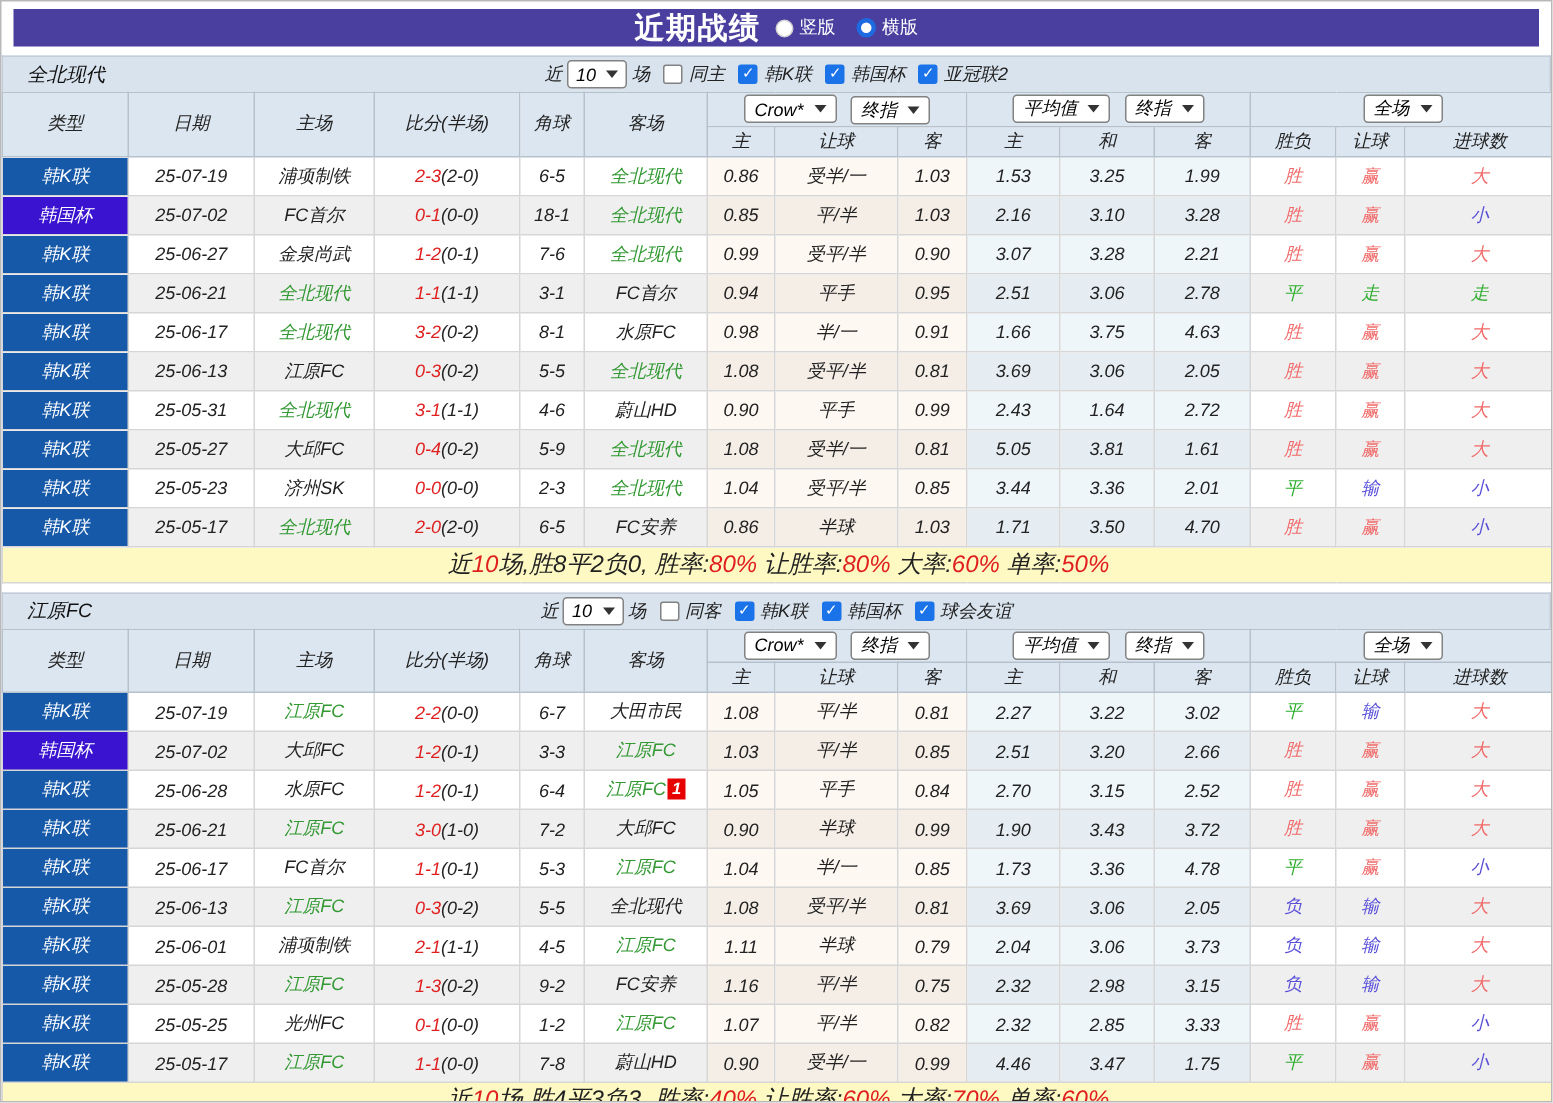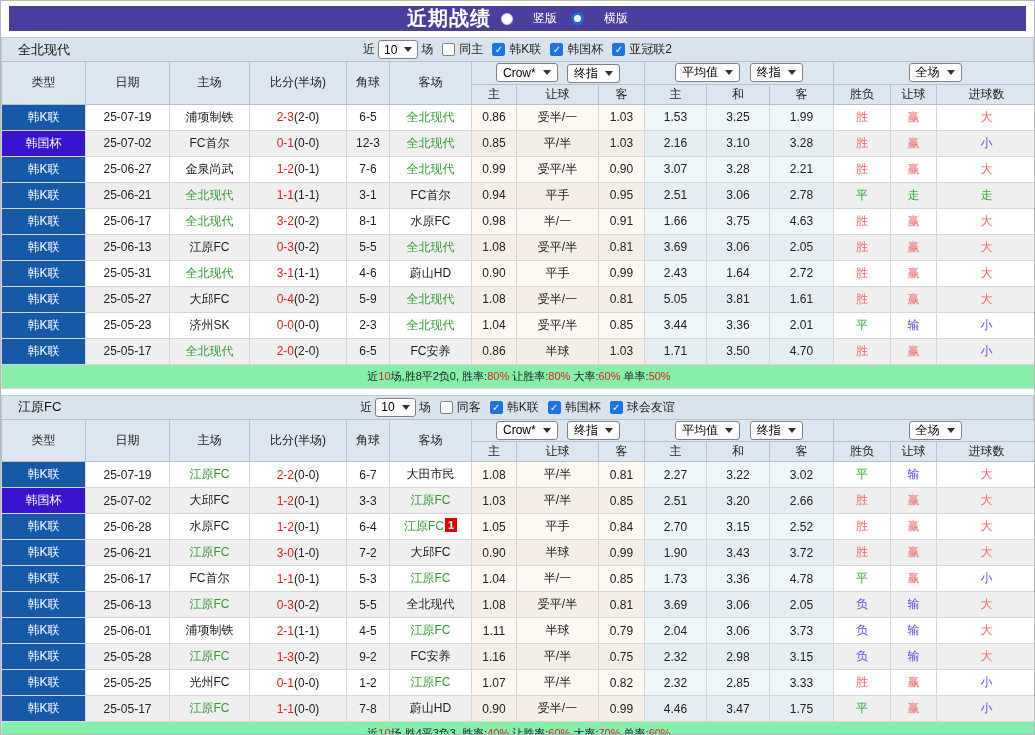--- a/index.html
+++ b/index.html
@@ -11,25 +11,25 @@
     border:1px solid #b9b9b9;
   }
   
   .titlebar {
     background:#4a3f9f; color:#fff; height:25px;
     margin:5px 8px 6px 8px;
     display:flex; align-items:center; justify-content:center; gap:10px;
   }
   .titlebar .title { font-weight:bold; font-size:20px; letter-spacing:1px; }
   .radio-group { display:flex; align-items:center; gap:14px; }
-  .radio-opt { display:flex; align-items:center; gap:20px; font-size:12px; }
+  .radio-opt { display:flex; align-items:center; gap:4px; font-size:12px; }
   .radio { width:12px; height:12px; border-radius:50%; background:#fff; display:inline-block; border:1px solid #cfcfcf; }
   .radio.checked { width:13px; height:13px; background:#fff; border:3.5px solid #1e6ae0; }
   
-  .section { margin:0 0 6px 0; }
+  .section { margin:0 0 6px 0;font-style:italic; }
   .filter-row {
     position:relative; height:24px; background:#d9e3ee;
     border:1px solid #c3ccd8; border-bottom:none;
     display:flex; align-items:center; justify-content:center;
     font-size:12px;
   }
   .team-name { position:absolute; left:16px; font-size:13px; color:#111; }
   .filters { display:flex; align-items:center; gap:3px; }
   .select {
     display:inline-flex; align-items:center; gap:7px;
@@ -66,21 +66,21 @@
   .score-main { color:#e01f1f; }
   .score-half { color:#222; }
   .res-red { color:#f16a6a; }
   .res-green { color:#2fae2f; }
   .res-blue { color:#5a50d8; }
   .badge {
     display:inline-block; background:#e60000; color:#fff;
     font-size:11px; font-weight:bold; line-height:14px; padding:0 3px;
     margin-left:1px; vertical-align:1px;
   }
-  tfoot td.summary { height:24px; background:#86efac; font-size:11px; }
+  tfoot td.summary { height:24px; background:#fef9c3; font-size:16px; }
   .sum-red { color:#e01f1f; }
 </style>
 </head>
 <body>
 
 <div class="titlebar">
   <span class="title">近期战绩</span>
   <span class="radio-group">
     <span class="radio-opt">
       <span class="radio"></span>
@@ -194,21 +194,21 @@
           <td class="avg-bg">1.99</td>
           <td class="res-red">胜</td>
           <td class="res-red">赢</td>
           <td class="res-red">大</td>
         </tr>
         <tr class="even">
           <td class="type-cell type-cup">韩国杯</td>
           <td>25-07-02</td>
           <td>FC首尔</td>
           <td><span class="score-main">0-1</span><span class="score-half">(0-0)</span></td>
-          <td>12-3</td>
+          <td>18-1</td>
           <td><span class="self">全北现代</span></td>
           <td class="odds-bg">0.85</td>
           <td class="odds-bg">平/半</td>
           <td class="odds-bg">1.03</td>
           <td class="avg-bg">2.16</td>
           <td class="avg-bg">3.10</td>
           <td class="avg-bg">3.28</td>
           <td class="res-red">胜</td>
           <td class="res-red">赢</td>
           <td class="res-blue">小</td>

